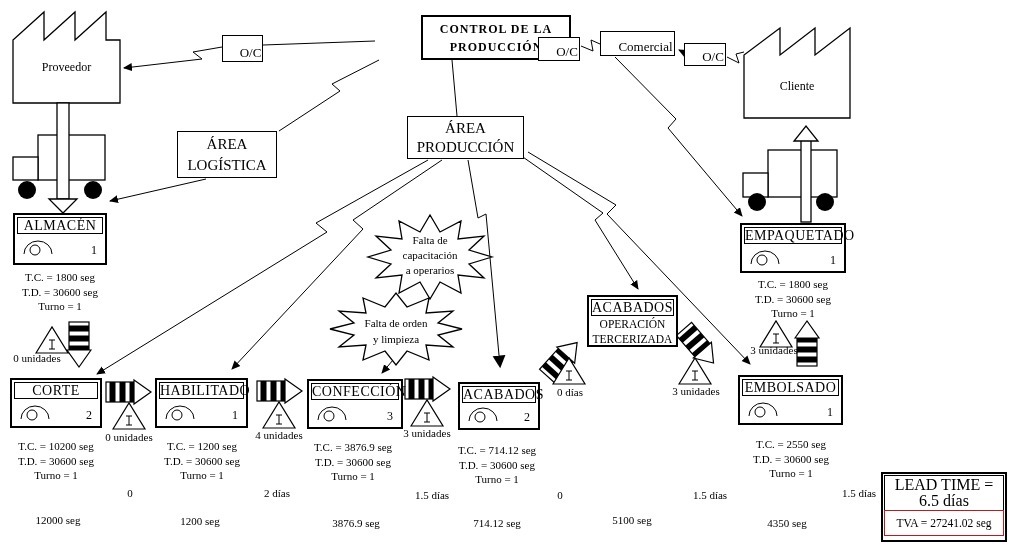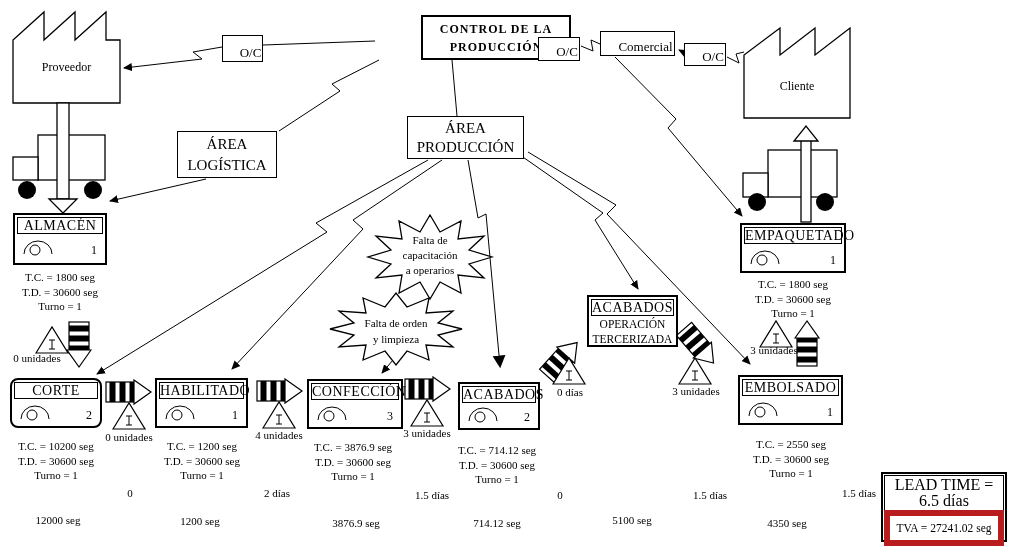--- a/index.html
+++ b/index.html
@@ -13,21 +13,21 @@
   .proc{border-width:2px;}
   .ptitle{margin:2px 2px 0 2px;border:1px solid #000;font-size:14px;line-height:15px;letter-spacing:0.5px;}
   .pbody{display:flex;align-items:flex-end;justify-content:space-between;padding:2px 8px 3px 6px;}
   .opnum{font-size:12px;line-height:12px;}
   .stats{position:absolute;font-size:11px;line-height:14.5px;text-align:center;width:120px;}
   .lbl{position:absolute;font-size:11px;text-align:center;white-space:nowrap;}
   .burst-txt{position:absolute;font-size:11px;text-align:center;}
   .tl{position:absolute;font-size:11px;text-align:center;white-space:nowrap;}
   .lead{border-width:2px;padding:1px;}
   .lead-top{border:1px solid #000;border-bottom:none;font-size:16px;line-height:16px;padding:1px 0;}
-  .lead-bot{border:6px solid #b91c1c;font-size:11.5px;line-height:16px;padding:4px 0;}
+  .lead-bot{border:1px solid #b91c1c;font-size:11.5px;line-height:16px;padding:4px 0;}
   .bordado-body{font-size:11.5px;line-height:15px;padding-top:1px;}
   svg .ln{fill:none;stroke:#000;stroke-width:1;}
   svg .shape{fill:#fff;stroke:#000;stroke-width:1.3;}
 </style>
 </head>
 <body>
 
 <div id="stage">
 
 <svg id="arrows" width="1020" height="558" viewBox="0 0 1020 558">
@@ -162,21 +162,21 @@
         </svg>
         <span class="opnum">1</span>
       </div>
 </div>
 <div class="stats" style="left:0px;top:270px;">
   <div>T.C. = 1800 seg</div>
   <div>T.D. = 30600 seg</div>
   <div>Turno = 1</div>
 </div>
 
-<div class="box proc" style="left:10px;top:378px;width:92px;height:50px;border-radius:8px;">
+<div class="box proc" style="left:10px;top:378px;width:92px;height:50px;">
   <div class="ptitle">CORTE</div>
   <div class="pbody">
         <svg width="34" height="20">
           <path d="M3,18 A14,13 0 0 1 31,18" fill="none" stroke="#000"></path>
           <circle cx="14" cy="14" r="5" fill="none" stroke="#000"></circle>
         </svg>
         <span class="opnum">2</span>
       </div>
 </div>
 <div class="stats" style="left:-4px;top:439px;">

